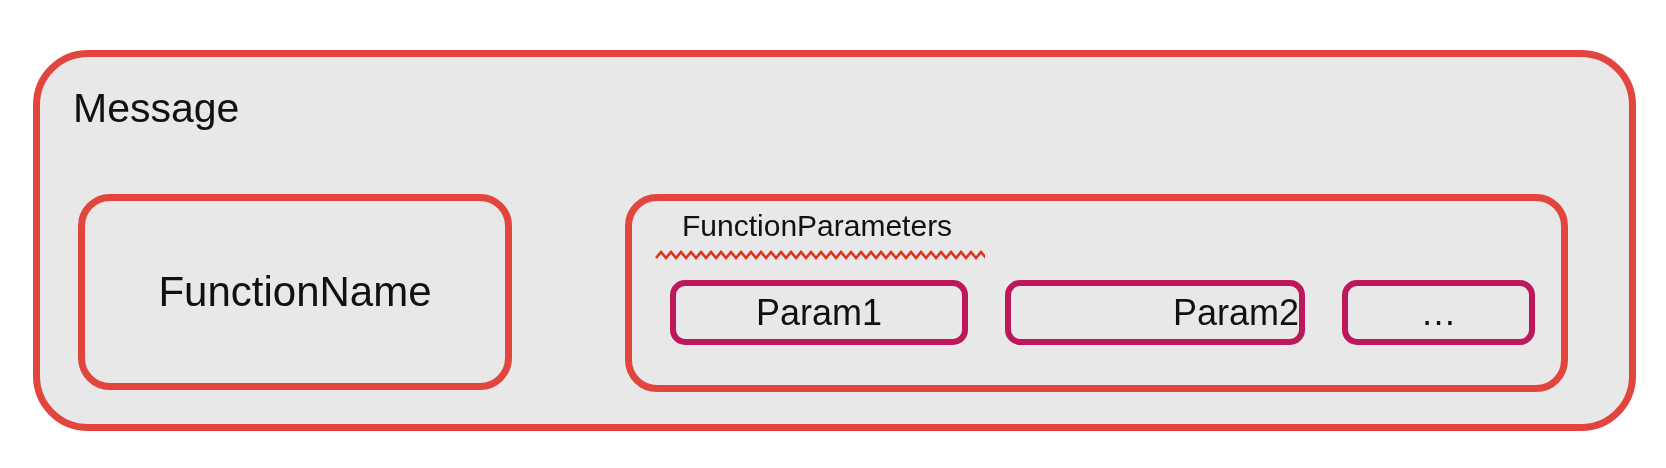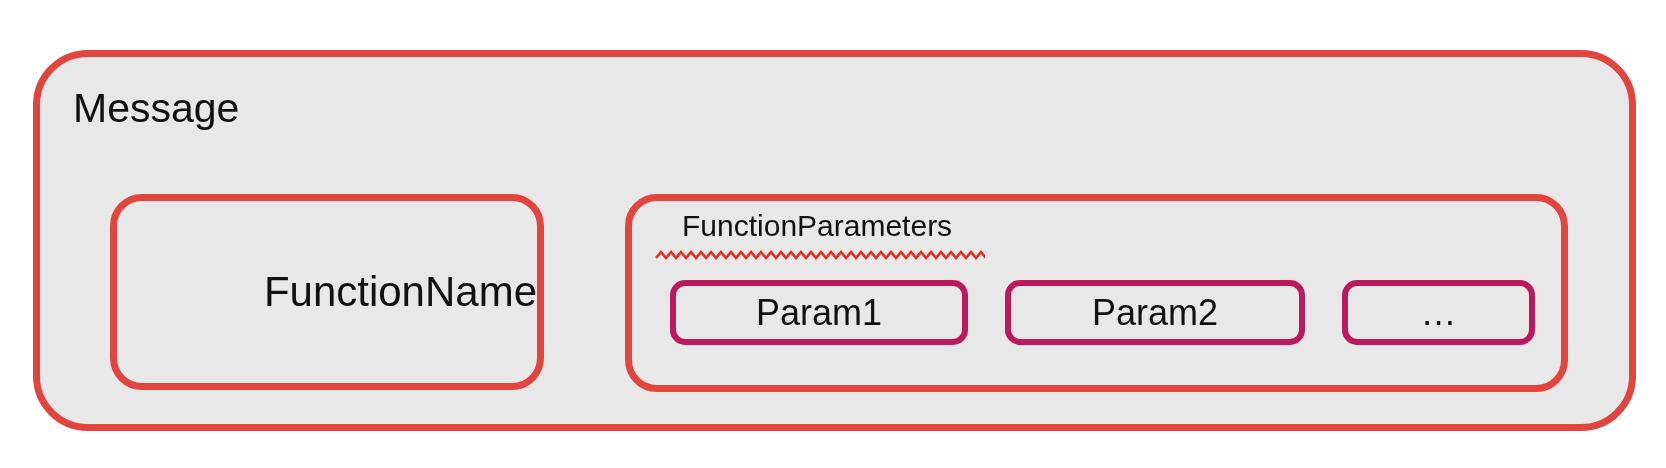--- a/index.html
+++ b/index.html
@@ -39,22 +39,21 @@
     white-space: nowrap;
   }
   #function-name-box {
     left: 78px;
     top: 194px;
     width: 434px;
     height: 196px;
     border-radius: 32px;
     display: flex;
     align-items: center;
-    justify-content: flex-end;
-    margin-left: 32px;
+    justify-content: center;
   }
   #function-name-label {
     font-size: 42px;
     white-space: nowrap;
   }
   #function-parameters-box {
     left: 625px;
     top: 194px;
     width: 943px;
     height: 198px;
@@ -84,21 +83,21 @@
     background: #e8e8e8;
     border: 6px solid #be185d;
     border-radius: 15px;
     display: flex;
     align-items: center;
     justify-content: center;
     font-size: 36px;
     white-space: nowrap;
   }
   #param-box-1 { left: 670px;  width: 298px; }
-  #param-box-2 { left: 1005px; width: 300px; }
+  #param-box-2 { left: 1005px; width: 300px; justify-content: flex-end; }
   #param-box-ellipsis { left: 1342px; width: 193px; }
 </style>
 </head>
 <body>
 
 <div id="canvas">
 
   <div id="message-box" class="rbox"></div>
 
   <div id="message-label">Message</div>

